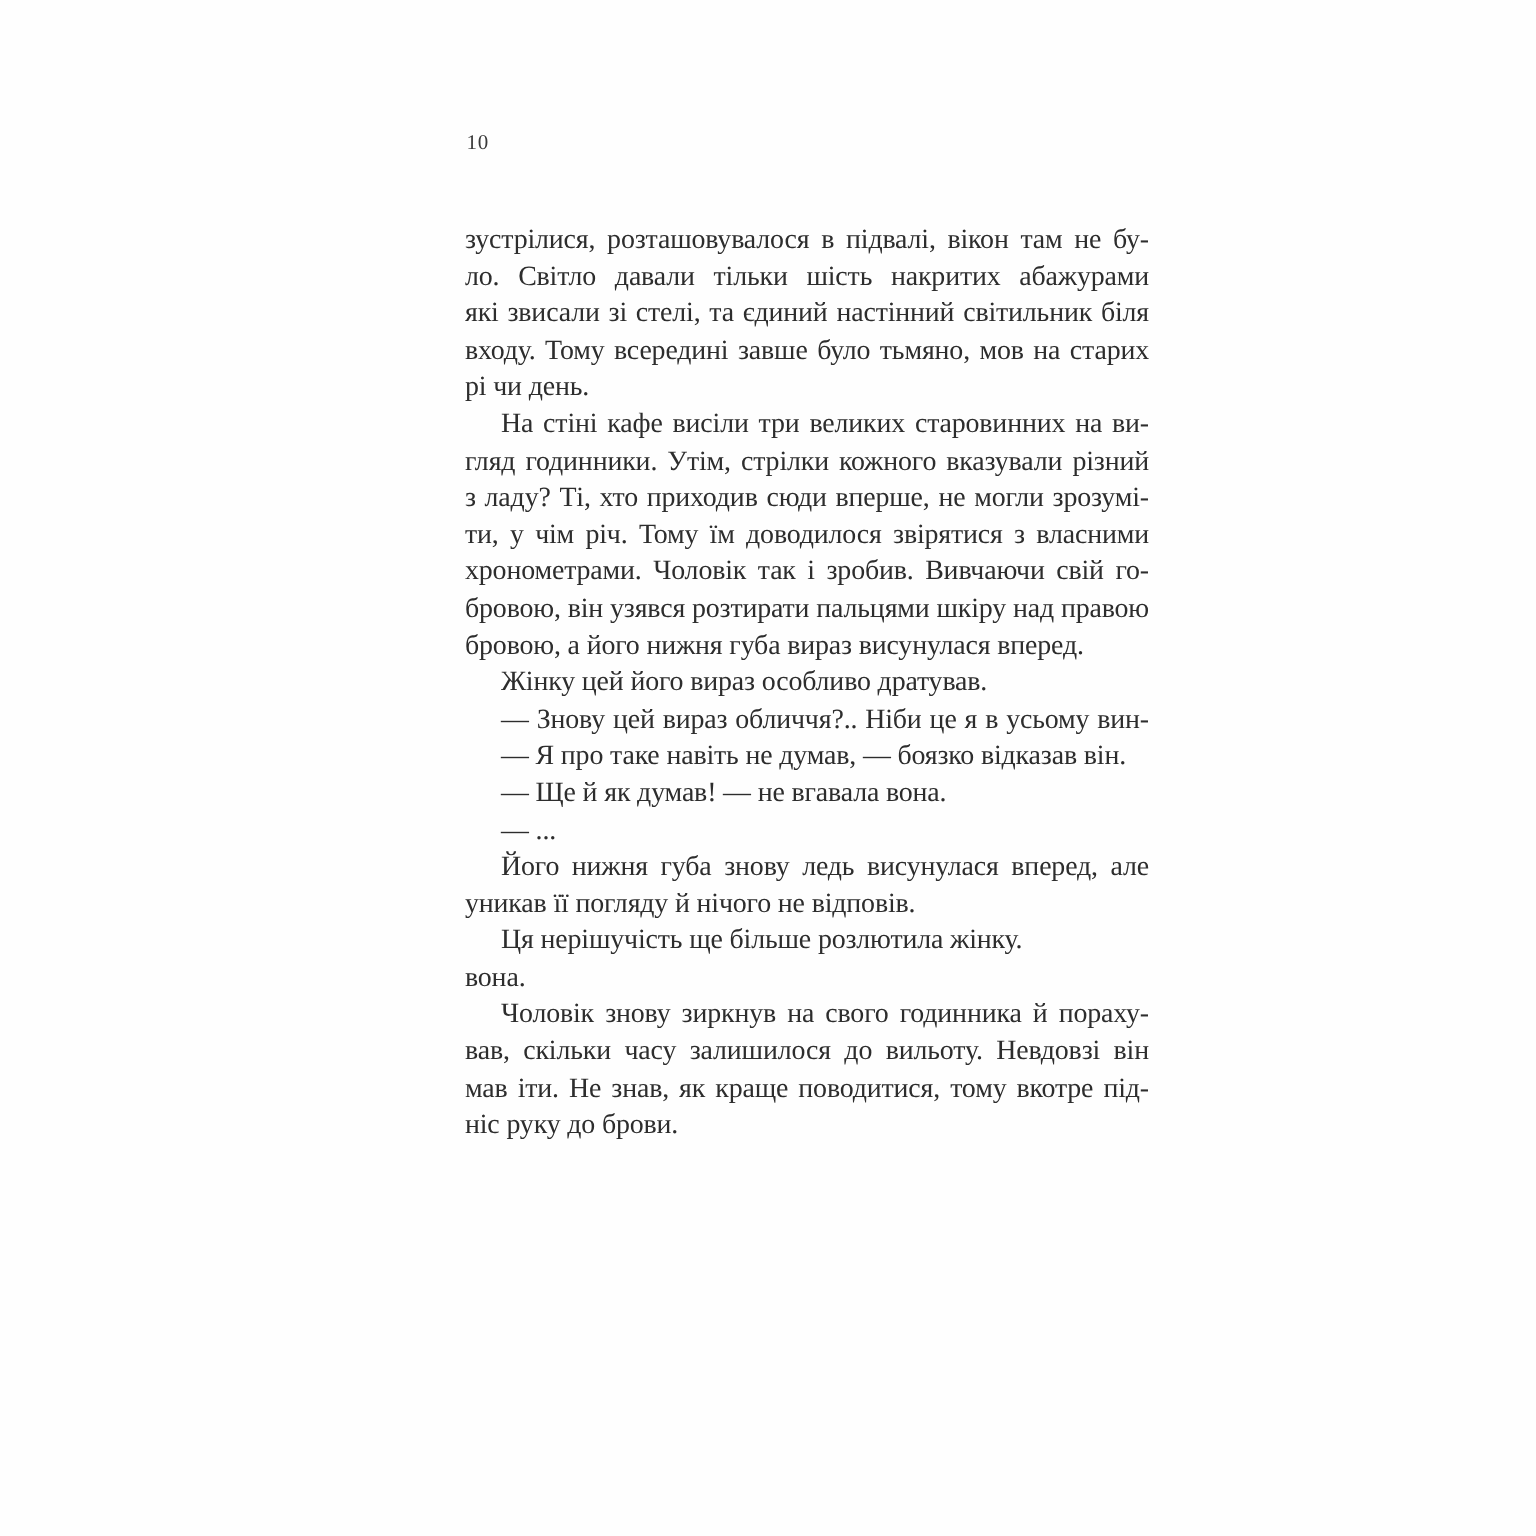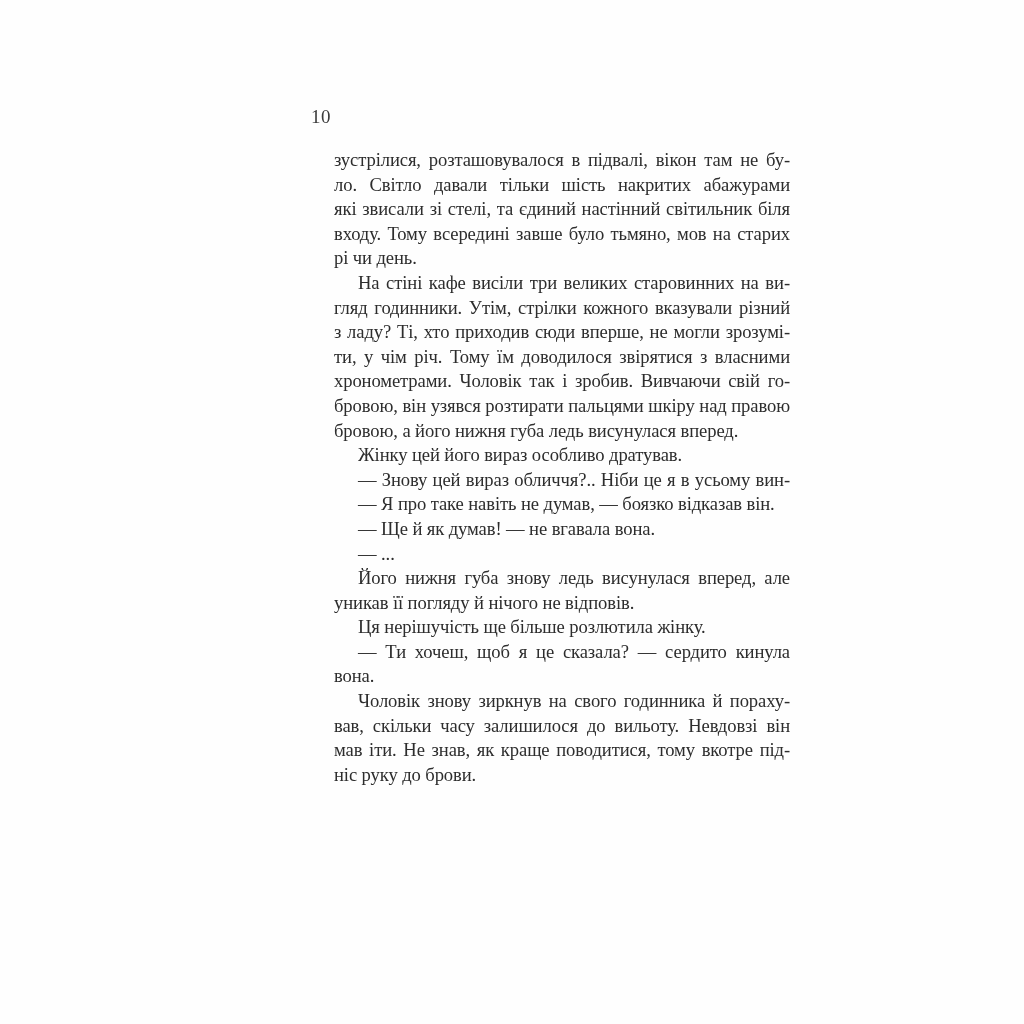--- a/index.html
+++ b/index.html
@@ -13,22 +13,22 @@
     font-family: "Liberation Serif", serif;
     overflow: hidden;
   }
   .book-page {
     position: absolute;
     inset: 0;
   }
   .page-number {
     position: absolute;
     left: 311px;
-    top: 106px;
-    font-size: 19px;
+    top: 88px;
+    font-size: 14px;
     letter-spacing: 0.5px;
     font-family: "Liberation Serif", serif;
   }
   .text-block {
     position: absolute;
     left: 310px;
     top: 148px;
     width: 456px;
     font-size: 18.6px;
     line-height: 24.6px;
@@ -51,36 +51,36 @@
   .line.indent {
     text-indent: 24px;
     font-family: Liberation Serif, serif;
   }
 </style>
 </head>
 <body style="background: rgb(254, 254, 254);">
 
 <div class="book-page">
   <div class="page-number" style="color: rgb(58, 58, 58);">10</div>
-  <div class="text-block" style="color: rgb(45, 45, 45); margin-left: 24px;">
+  <div class="text-block" style="color: rgb(45, 45, 45);">
       <div class="paragraph">
         <div class="line">зустрілися, розташовувалося в підвалі, вікон там не бу-</div>
         <div class="line">ло. Світло давали тільки шість накритих абажурами ламп,</div>
         <div class="line">які звисали зі стелі, та єдиний настінний світильник біля</div>
         <div class="line">входу. Тому всередині завше було тьмяно, мов на старих</div>
         <div class="line last">рі чи день.</div>
       </div>
       <div class="paragraph">
         <div class="line indent">На стіні кафе висіли три великих старовинних на ви-</div>
         <div class="line">гляд годинники. Утім, стрілки кожного вказували різний</div>
         <div class="line">з ладу? Ті, хто приходив сюди вперше, не могли зрозумі-</div>
         <div class="line">ти, у чім річ. Тому їм доводилося звірятися з власними</div>
         <div class="line">хронометрами. Чоловік так і зробив. Вивчаючи свій го-</div>
         <div class="line">бровою, він узявся розтирати пальцями шкіру над правою</div>
-        <div class="line last">бровою, а його нижня губа ледь висунулася вперед.</div>
+        <div class="line last">бровою, а його нижня губа вираз висунулася вперед.</div>
       </div>
       <div class="paragraph">
         <div class="line last indent">Жінку цей його вираз особливо дратував.</div>
       </div>
       <div class="paragraph">
         <div class="line indent">— Знову цей вираз обличчя?.. Ніби це я в усьому вин-</div>
       </div>
       <div class="paragraph">
         <div class="line last indent">— Я про таке навіть не думав, — боязко відказав він.</div>
       </div>
@@ -91,21 +91,20 @@
         <div class="line last indent">— ...</div>
       </div>
       <div class="paragraph">
         <div class="line indent">Його нижня губа знову ледь висунулася вперед, але він</div>
         <div class="line last">уникав її погляду й нічого не відповів.</div>
       </div>
       <div class="paragraph">
         <div class="line last indent">Ця нерішучість ще більше розлютила жінку.</div>
       </div>
       <div class="paragraph">
-        <div class="line indent">— Ти хочеш, щоб я це сказала? — сердито кинула</div>
         <div class="line last">вона.</div>
       </div>
       <div class="paragraph">
         <div class="line indent">Чоловік знову зиркнув на свого годинника й пораху-</div>
         <div class="line">вав, скільки часу залишилося до вильоту. Невдовзі він</div>
         <div class="line">мав іти. Не знав, як краще поводитися, тому вкотре під-</div>
         <div class="line last">ніс руку до брови.</div>
       </div>
     </div>
 </div>

